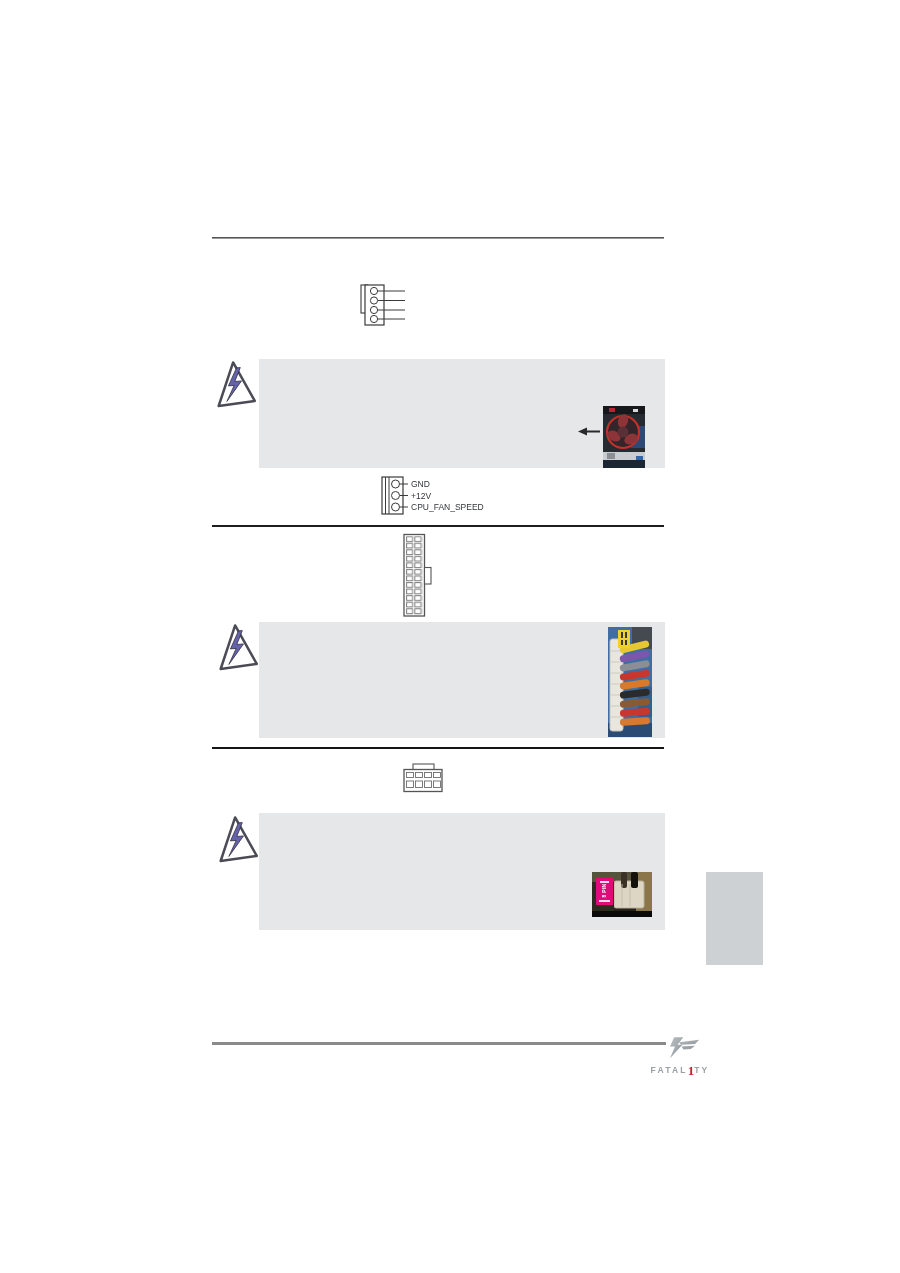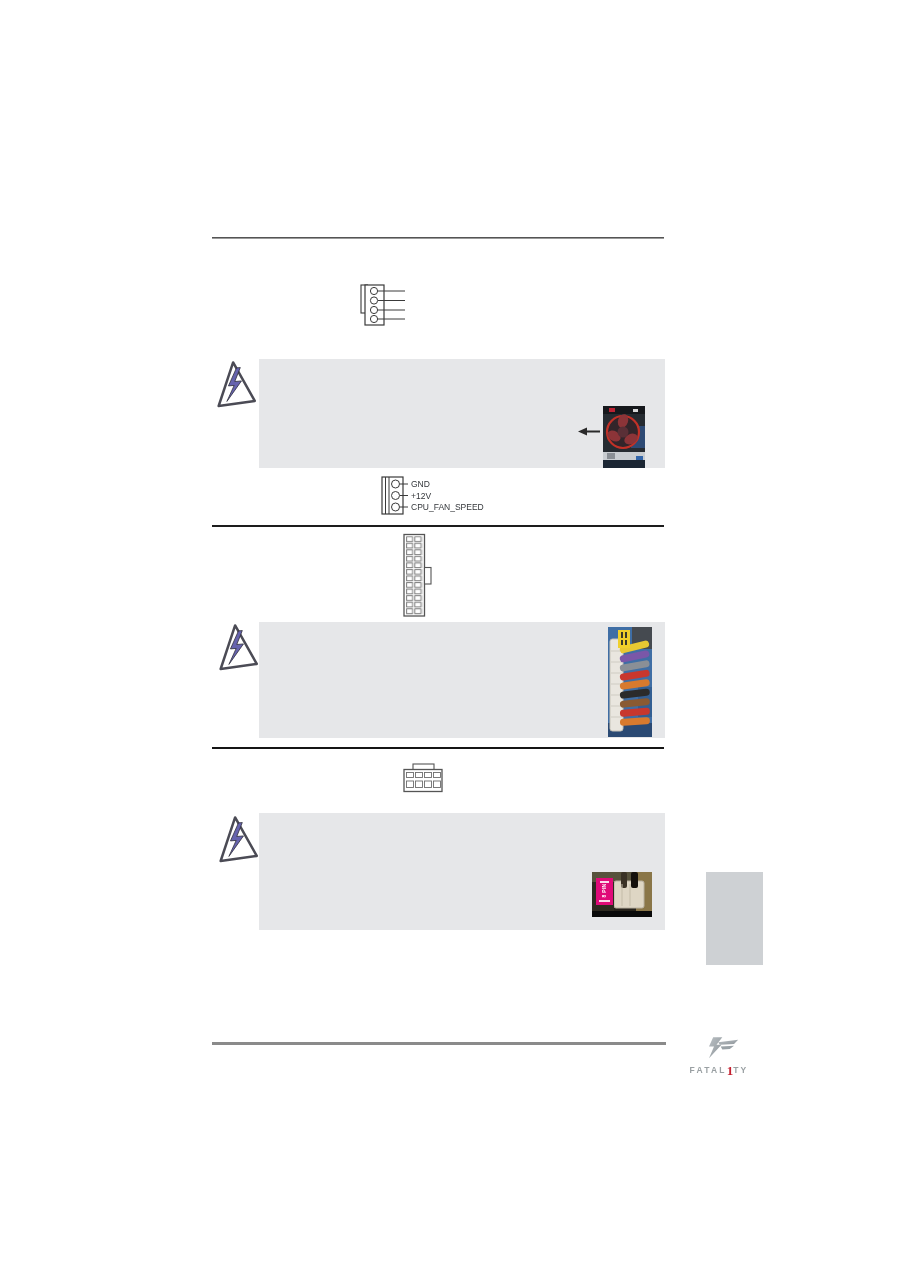--- a/index.html
+++ b/index.html
@@ -22,21 +22,21 @@
   .conn-fan4{left:358px;top:281px;width:50px;height:46px;}
   .conn-fan3{left:377px;top:475px;width:125px;height:42px;}
   .conn-atx24{left:402px;top:533px;width:32px;height:85px;}
   .conn-8pin{left:402px;top:762px;width:42px;height:32px;}
   .photo{position:absolute;overflow:hidden;}
   .photo-cpufan{left:603px;top:406px;width:42px;height:62px;}
   .arrow-left{left:577px;top:425px;width:24px;height:13px;}
   .photo-atx{left:608px;top:627px;width:44px;height:110px;}
   .photo-8pin{left:592px;top:872px;width:60px;height:45px;}
   .side-tab{position:absolute;left:706px;top:872px;width:57px;height:93px;background:#ced1d4;}
-  .logo{position:absolute;left:687px;top:1036px;width:64px;height:46px;text-align:center;}
+  .logo{position:absolute;left:648px;top:1036px;width:64px;height:46px;text-align:center;}
   .logo-icon{display:block;margin:0 auto;width:40px;height:26px;}
   .logo-text{display:block;margin-top:1px;font-size:8.5px;letter-spacing:2.2px;
              color:#9aa0a3;font-weight:600;white-space:nowrap;}
   .logo-text .one{color:#c42030;font-size:13px;font-weight:800;
                   font-family:"Liberation Serif",serif;vertical-align:-2px;letter-spacing:0;}
   
   .mag-label{position:absolute;left:4px;top:6px;width:17px;height:27px;background:#e00a78;}
   .mag-label .txt{position:absolute;left:-6px;top:10px;width:28px;
       transform:rotate(-90deg);color:#fff;font-size:5px;font-weight:bold;
       text-align:center;letter-spacing:.3px;line-height:1;}

